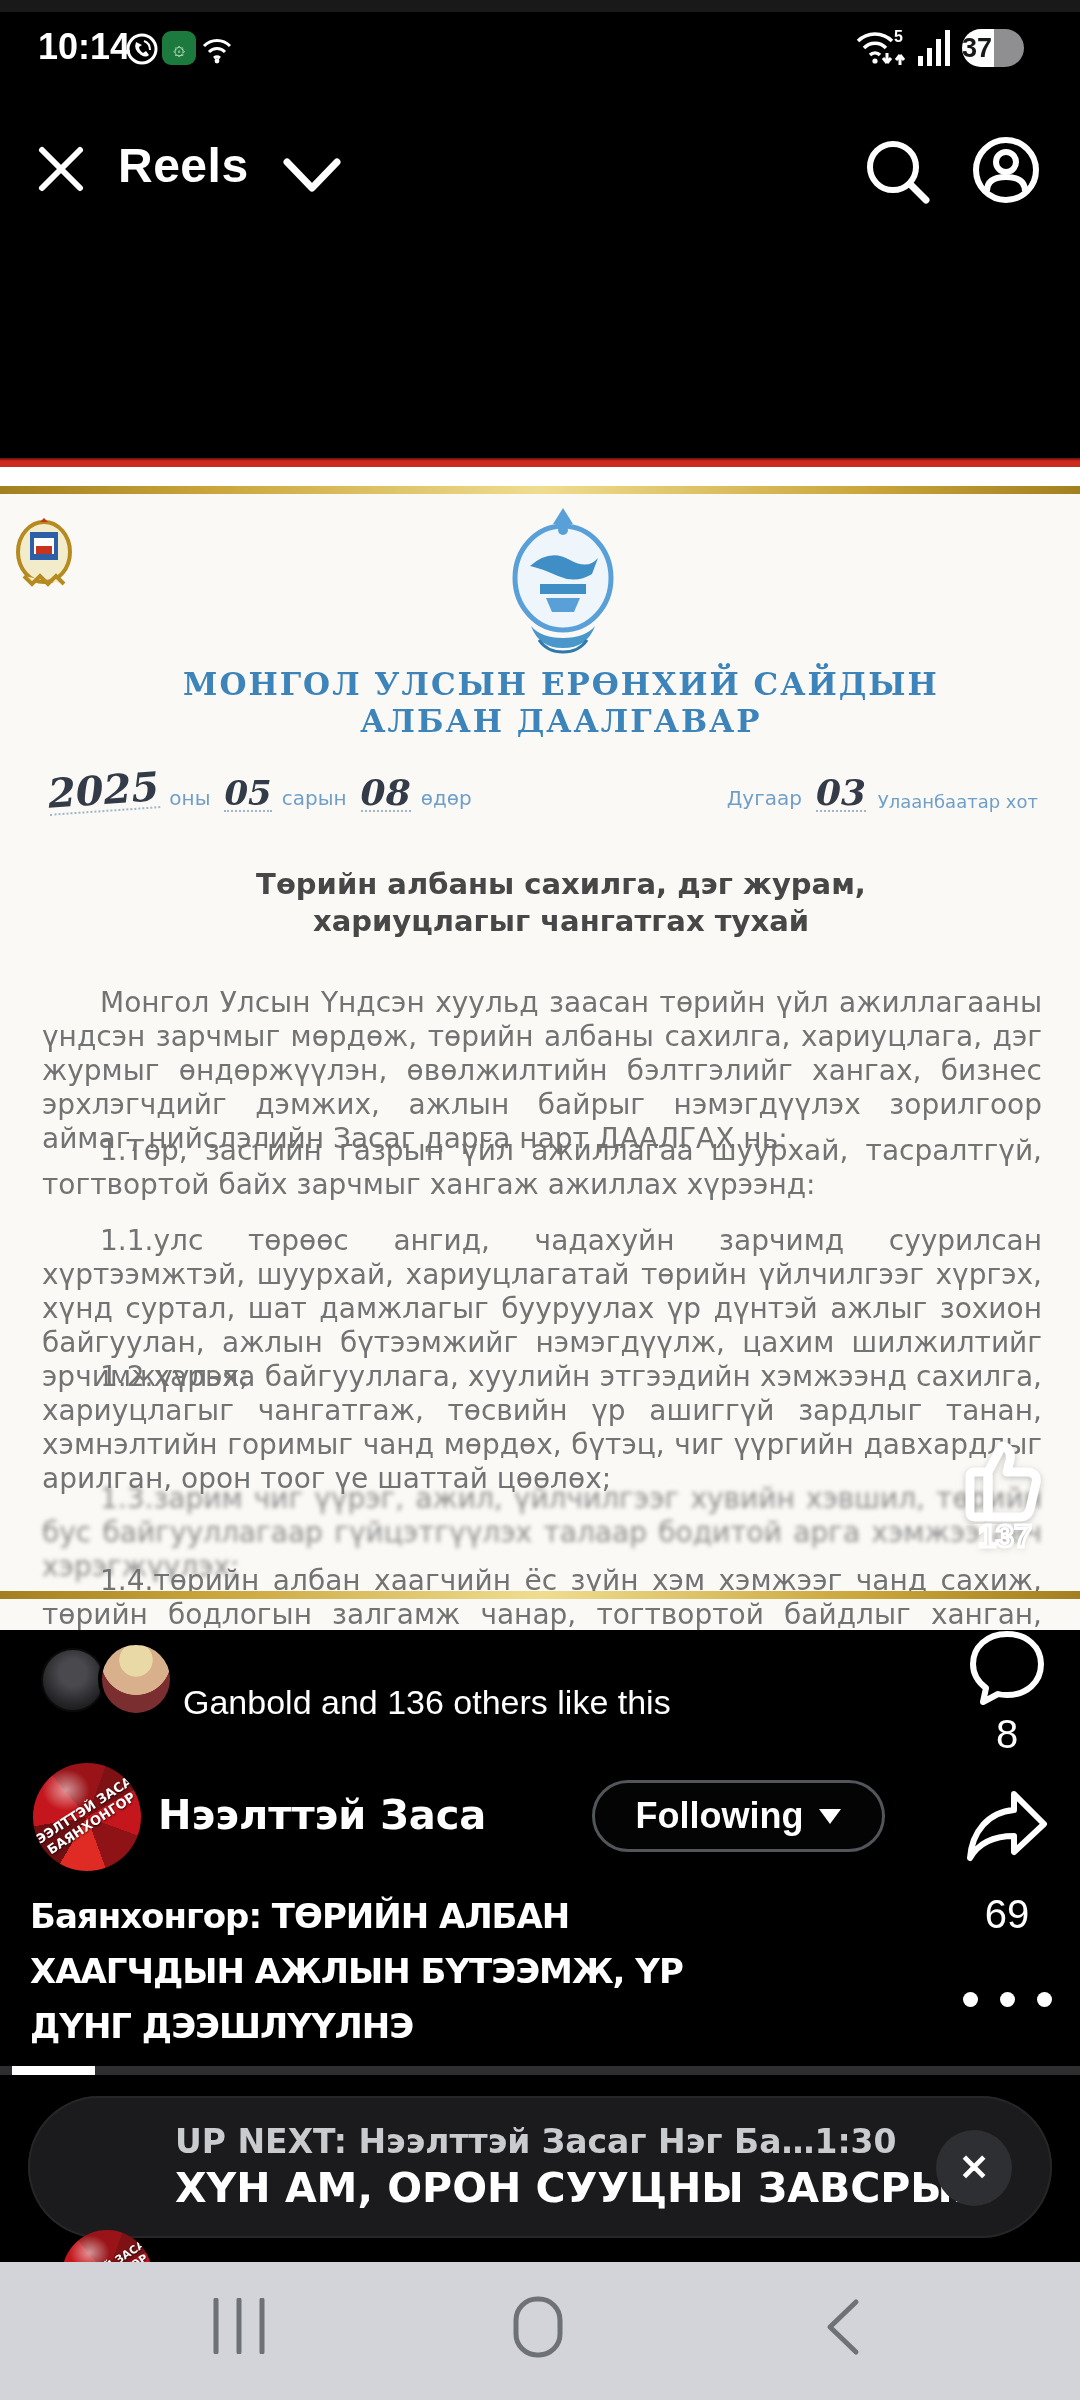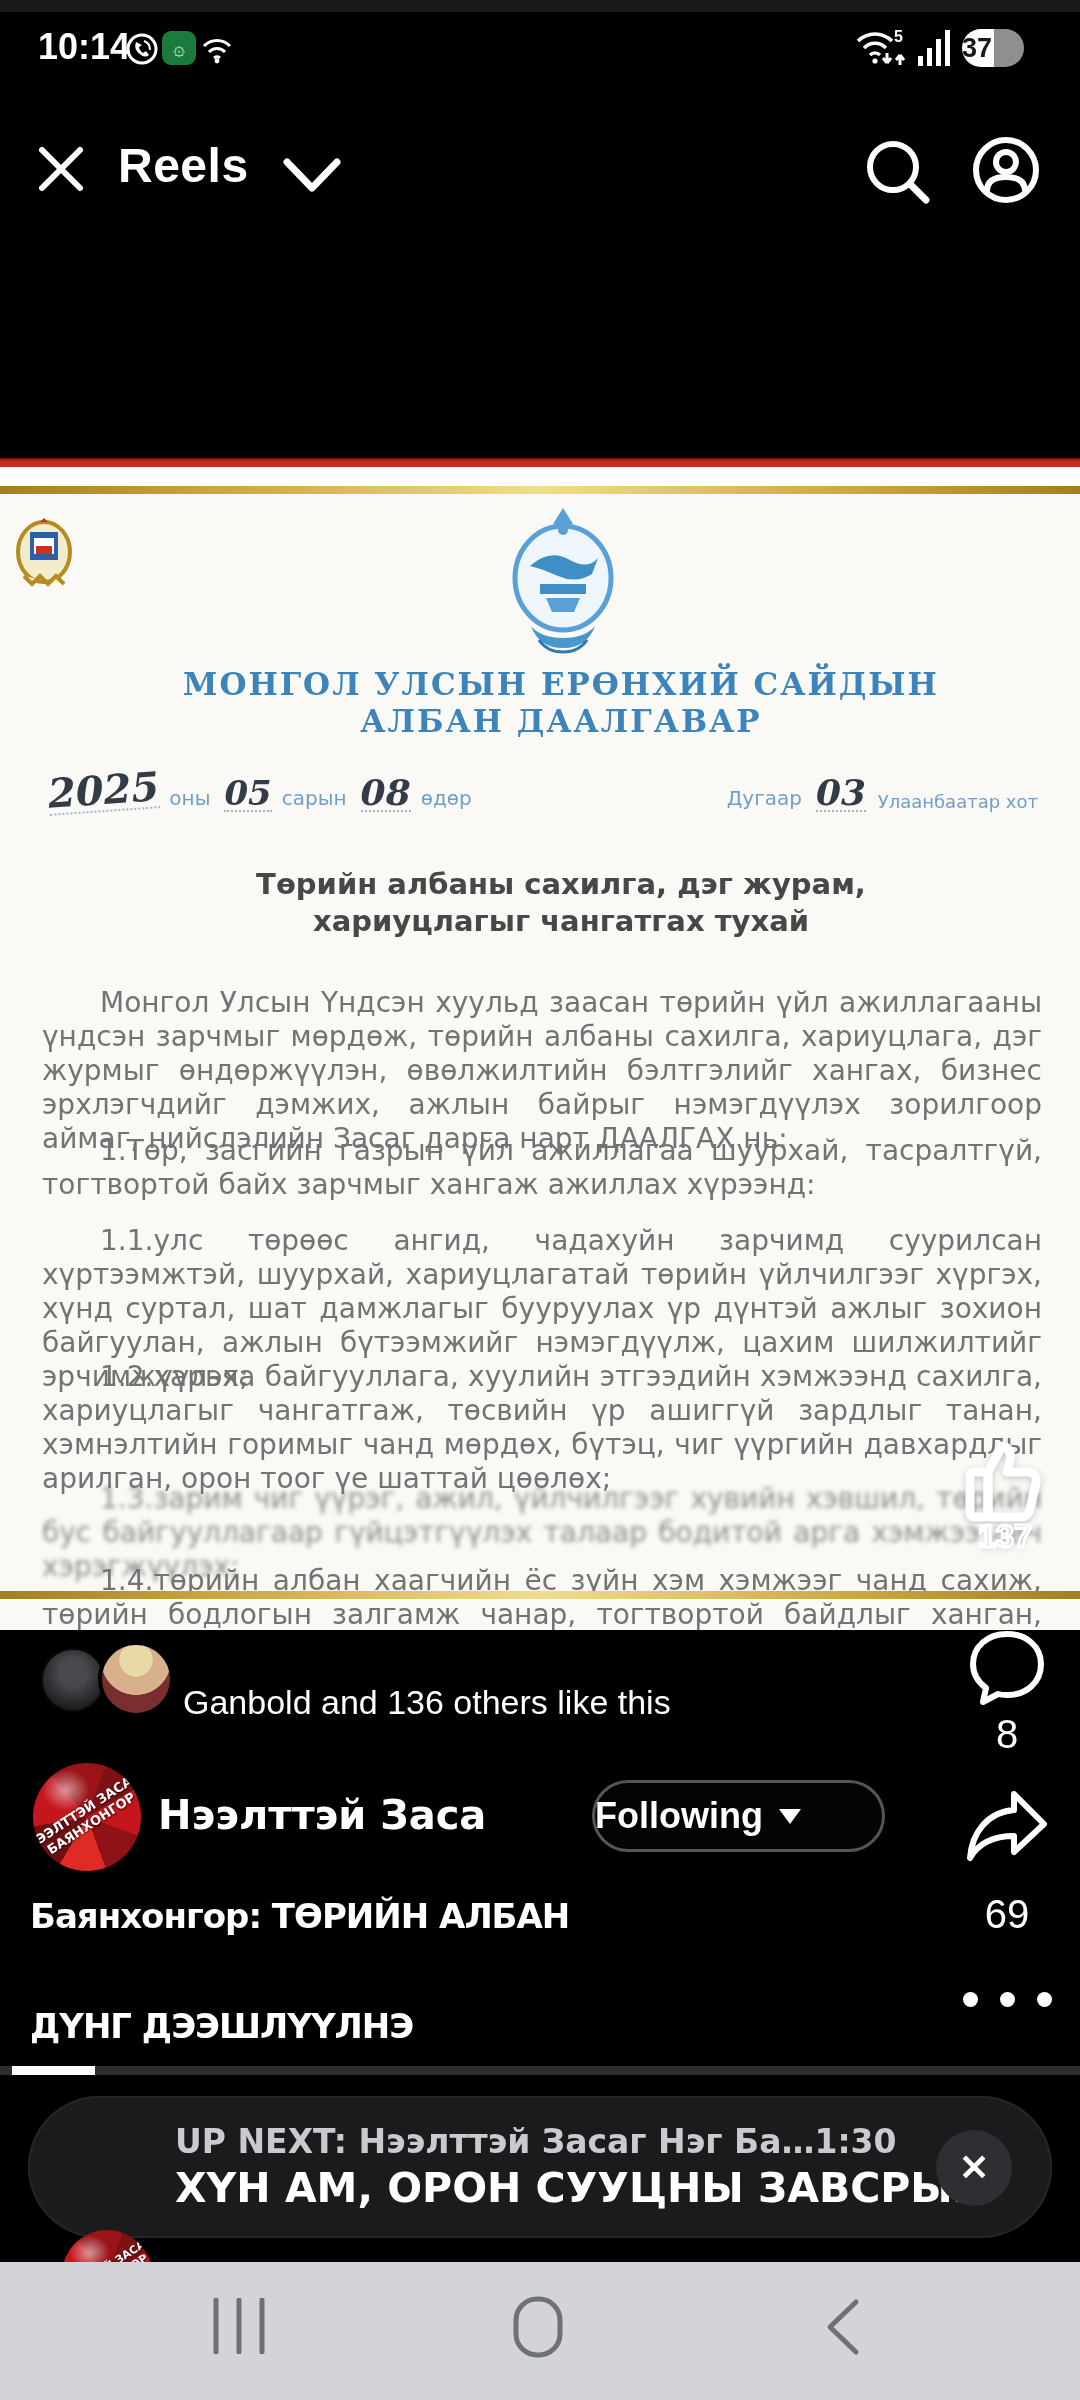--- a/index.html
+++ b/index.html
@@ -77,21 +77,21 @@
          background:radial-gradient(circle at 50% 38%,#4a4a4e 0 28%,#222225 70%,#131315);
          border:2px solid #0a0a0a; }
   .av2 { left:98px; top:1641px; width:76px; height:76px; border:4px solid #000;
          background:radial-gradient(circle at 50% 22%,#e9d9a6 0 26%,#d9b08c 27% 55%,#7a2e30 56% 100%); }
   .rail { left:952px; width:110px; text-align:center; color:#fff;
           font-family:"Liberation Sans", sans-serif; }
   .rail-count { font-size:40px; }
   .page-name { left:158px; top:1792px; width:330px; color:#fff; font-size:40px; font-weight:bold;
                white-space:nowrap; overflow:hidden; }
   .follow-btn { left:592px; top:1780px; width:293px; height:72px; border:3px solid #52555a;
-                border-radius:38px; display:flex; align-items:center; 
+                border-radius:38px; display:flex; align-items:center; justify-content:center;
                 gap:16px; color:#fff; font-size:36px; font-weight:600;
                 font-family:"Liberation Sans", sans-serif; background:rgba(20,20,20,.2); }
   .caret-down { width:0; height:0; border-left:11px solid transparent;
                 border-right:11px solid transparent; border-top:15px solid #fff; }
   .caption { left:30px; width:760px; color:#fff; font-weight:bold; font-size:34px;
              letter-spacing:-1px; white-space:nowrap; }
   .dots { left:952px; top:1992px; width:110px; display:flex; gap:22px; justify-content:center; }
   .dots span { width:15px; height:15px; border-radius:50%; background:#fff; }
 
   .progress-track { left:0; top:2066px; width:1080px; height:9px; background:#2e2e30; }
@@ -252,20 +252,21 @@
   <div class="abs follow-btn">
     <span>Following</span>
     <span class="caret-down"></span>
   </div>
   <svg class="abs" style="left:962px; top:1786px" width="90" height="80" viewBox="0 0 90 80">
     <path d="M52 8 L82 38 L52 66 V50 C30 50 16 58 8 72 C10 46 26 26 52 24 z" fill="none" stroke="#fff" stroke-width="6" stroke-linejoin="round"></path>
   </svg>
   <div class="abs rail rail-count" style="top:1892px">69</div>
 
   <div class="abs caption" style="top:1896px">Баянхонгор: ТӨРИЙН АЛБАН</div>
+  <div class="abs caption" style="top:1951px">ХААГЧДЫН АЖЛЫН БҮТЭЭМЖ, ҮР</div>
   <div class="abs caption" style="top:2006px">ДҮНГ ДЭЭШЛҮҮЛНЭ</div>
   <div class="abs dots">
       <span></span>
       <span></span>
       <span></span>
     </div>
 
   <div class="abs progress-track"></div>
   <div class="abs progress-fill"></div>
 

